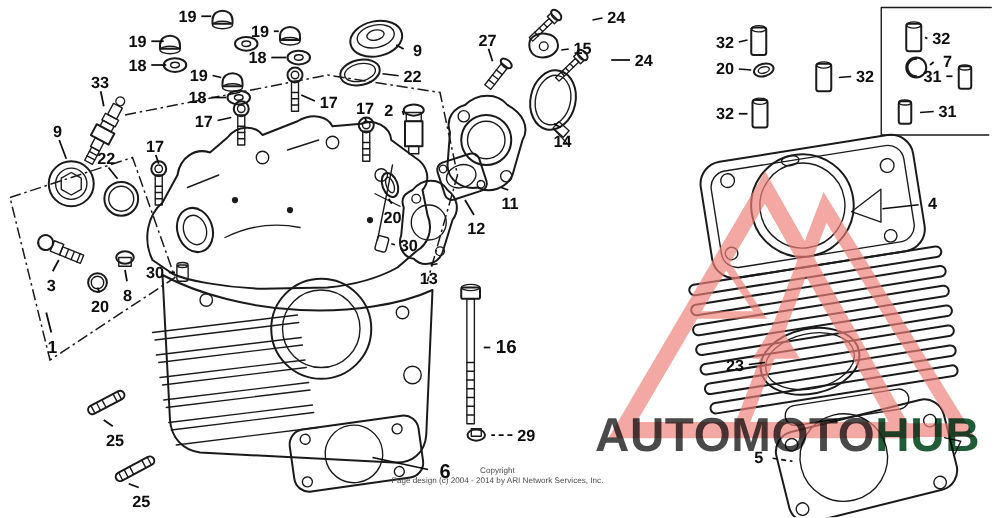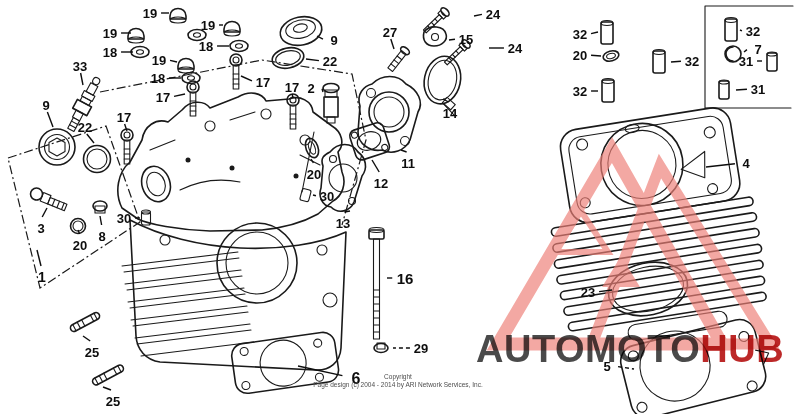--- a/index.html
+++ b/index.html
@@ -454,21 +454,21 @@
         <line x1="734.95" y1="163.8" x2="706" y2="167" class="leader"></line>
         <text x="746" y="163" class="callout-text" font-size="13" text-anchor="middle" dominant-baseline="central">4</text>
         <line x1="599.05" y1="291.6" x2="612" y2="290" class="leader"></line>
         <text x="588" y="292" class="callout-text" font-size="13" text-anchor="middle" dominant-baseline="central">23</text>
         <line x1="618.05" y1="366.6" x2="634" y2="369" class="leader" stroke-dasharray="4 3"></line>
         <text x="607" y="366" class="callout-text" font-size="13" text-anchor="middle" dominant-baseline="central">5</text>
       </g>
 </svg>
 
 <div id="brand">
-  <span id="brand-gold" style="color: #404040;">AUTOMOTO</span><span id="brand-gray" style="color: #b91c1c;">HUB</span>
+  <span id="brand-gold" style="color: #404040;">AUTOMOTO</span><span id="brand-gray" style="color: #14532d;">HUB</span>
 </div>
 
 <div id="footer">
   <div>Copyright</div>
   <div>Page design (c) 2004 - 2014 by ARI Network Services, Inc.</div>
 </div>
 
 </div>
 
 </body></html>

